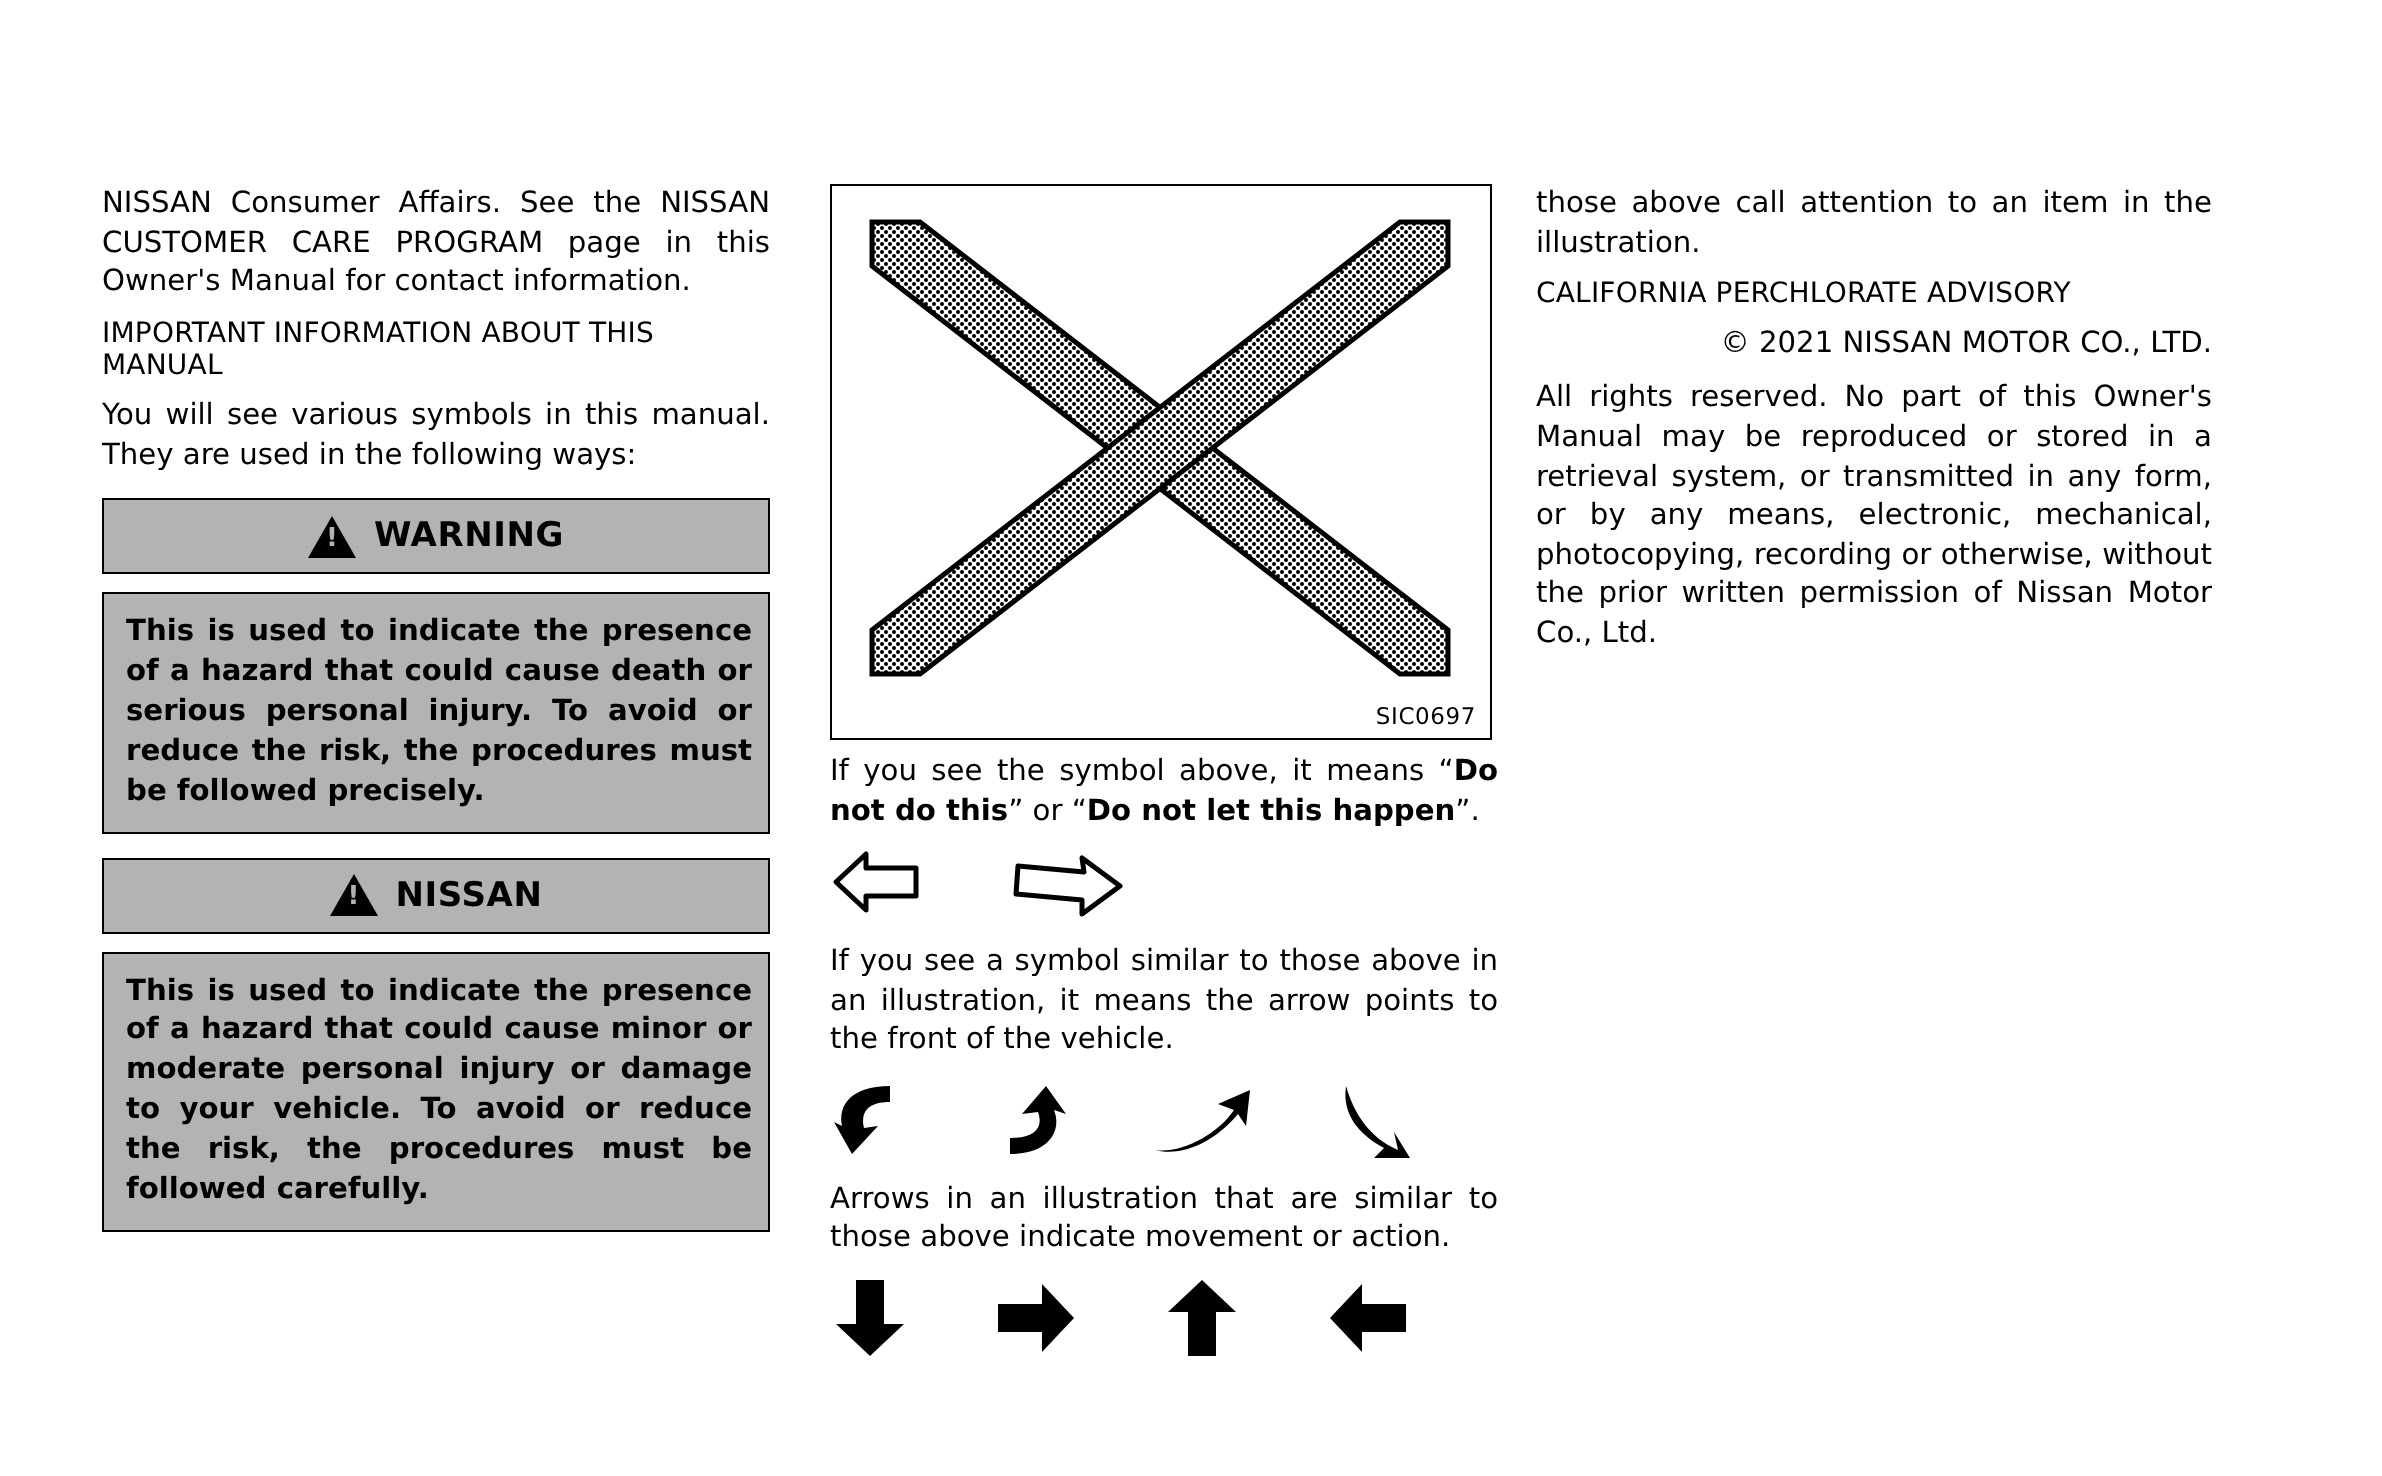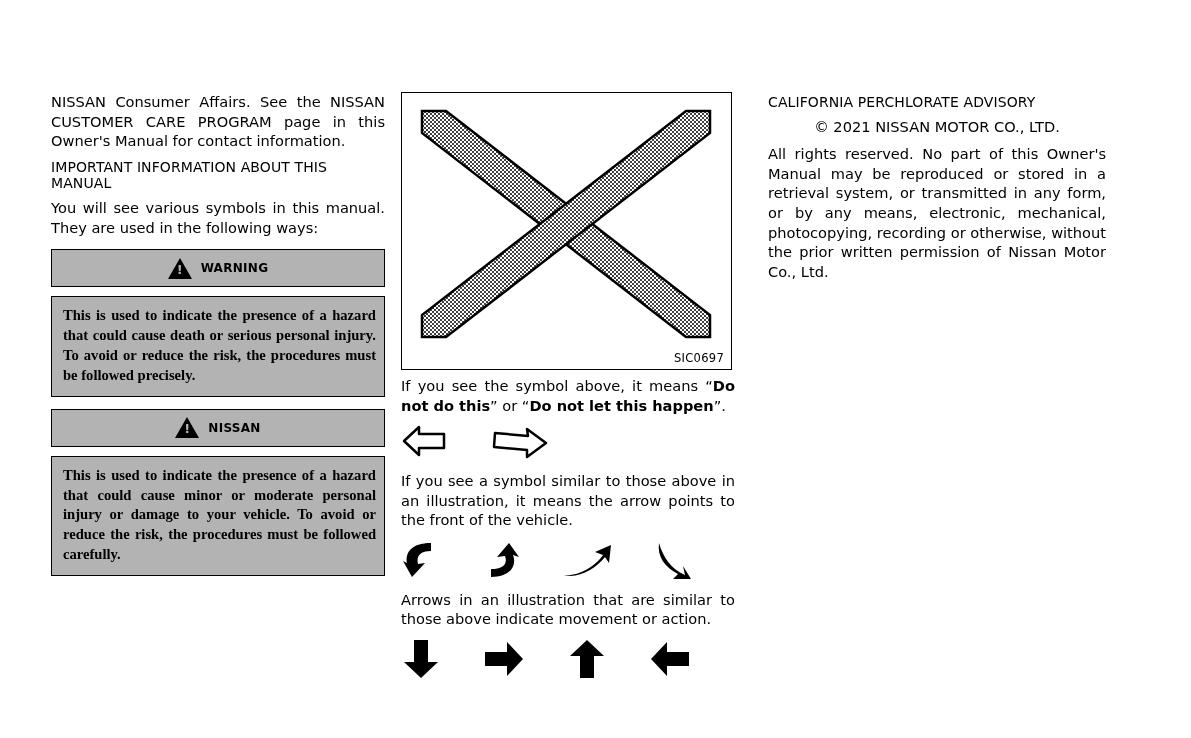--- a/index.html
+++ b/index.html
@@ -20,52 +20,52 @@
     left: 0;
     top: 0;
     width: 1070px;
     height: 738px;
   }
   .col {
     position: absolute;
     top: 92px;
   }
   .col-left  { left: 51px;  width: 334px; }
-  .col-mid   { left: 401px; width: 334px; }
+  .col-mid   { left: 415px; width: 334px; }
   .col-right { left: 768px; width: 338px; }
 
   p {
     margin: 0 0 8px 0;
     font-size: 14.6px;
     line-height: 1.34;
     text-align: justify;
   }
   p.last { margin-bottom: 0; }
-  .nojust { text-align: center; }
+  .nojust { text-align: right; }
   .heading {
     margin: 2px 0 6px 0;
     font-size: 14px;
     line-height: 1.2;
     letter-spacing: 0.1px;
   }
   .bold { font-weight: bold; }
 
   
   .notice { margin-top: 12px; }
   .notice-title {
     background: #b3b3b3;
     border: 1.5px solid #000;
     height: 36px;
     display: flex;
     align-items: center;
     justify-content: center;
     gap: 9px;
   }
   .notice-title .label {
-    font-size: 12px;
+    font-size: 17px;
     font-weight: bold;
     letter-spacing: 0.3px;
   }
   .tri {
     position: relative;
     width: 24px;
     height: 21px;
   }
   .tri:before {
     content: "";
@@ -86,21 +86,20 @@
     font-weight: bold;
     line-height: 1;
   }
   .notice-body {
     background: #b3b3b3;
     border: 1.5px solid #000;
     border-top: none;
     margin-top: 9px;
     border-top: 1.5px solid #000;
     padding: 9px 8px 10px 11px;
-    font-family: Liberation Serif, serif;
   }
   .notice-body p {
     font-weight: bold;
     font-size: 14.6px;
     line-height: 1.36;
     margin: 0;
   }
 
   
   .figure-box {
@@ -229,20 +228,21 @@
       <svg width="42" height="42" viewBox="0 0 42 42">
         <polygon points="2,21 18,4 18,14 40,14 40,28 18,28 18,38" fill="#000"></polygon>
       </svg>
     </div>
 
 
   </div>
 
   <div class="col col-right">
 
+    <p>those above call attention to an item in the illustration.</p>
 
     <div class="heading">CALIFORNIA PERCHLORATE ADVISORY</div>
 
 
     <p class="nojust">© 2021 NISSAN MOTOR CO., LTD.</p>
 
     <p class="last">All rights reserved. No part of this Owner's Manual may be reproduced or stored in a retrieval system, or transmitted in any form, or by any means, electronic, mechanical, photocopying, recording or otherwise, without the prior written permission of Nissan Motor Co., Ltd.</p>
 
   </div>
 

